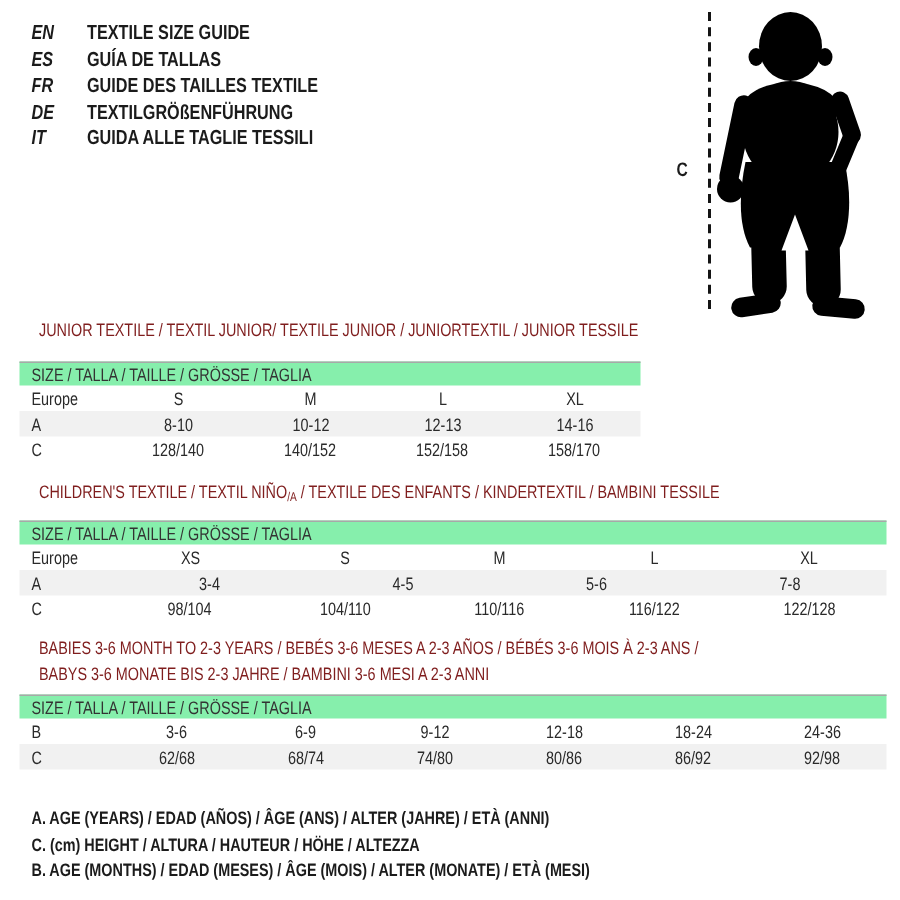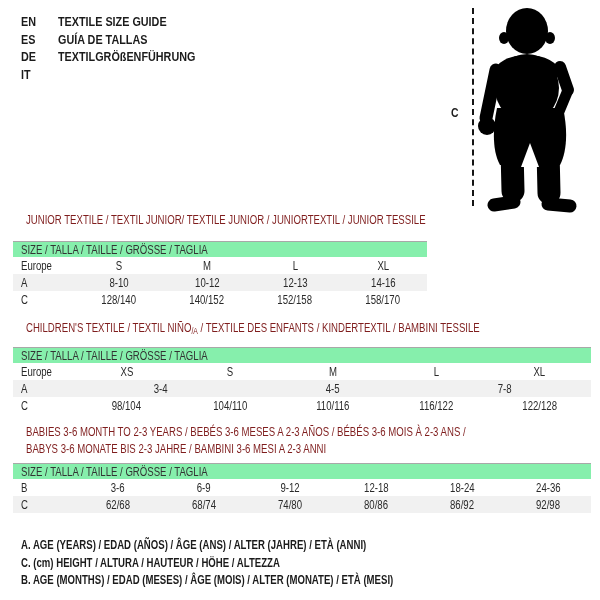--- a/index.html
+++ b/index.html
@@ -7,21 +7,21 @@
   #canvas {
     position:relative; width:600px; height:600px; background:#ffffff;
     font-family:"Liberation Sans","DejaVu Sans",sans-serif; color:#1b1b1b;
     overflow:hidden;
   }
   .cond { display:inline-block; transform:scaleX(0.8); transform-origin:0 50%; white-space:nowrap; }
 
   
   .lang-list { position:absolute; left:21px; top:13px; }
   .lang-row { display:flex; height:17.5px; align-items:center; font-weight:bold; font-size:13.5px; }
-  .lang-code { width:37px; }
+  .lang-code { width:37px;font-style:italic; }
 
   
   .dash-line { position:absolute; left:472px; top:8px; height:198px; width:0; border-left:2px dashed #141414; }
   .c-label { position:absolute; left:451px; top:105px; font-weight:bold; font-size:13px; }
   .figure-box { position:absolute; left:470px; top:0; width:130px; height:215px; }
 
   
   .tbl-title { position:absolute; left:26px; font-weight:normal; font-size:12px; color:#7f1d1d; line-height:17px; }
   .sub { font-size:8.5px; vertical-align:-2px; }
 
@@ -45,25 +45,30 @@
   <div class="lang-list">
     <div class="lang-row">
       <span class="lang-code"><span class="cond">EN</span></span>
       <span><span class="cond">TEXTILE SIZE GUIDE</span></span>
     </div>
     <div class="lang-row">
       <span class="lang-code"><span class="cond">ES</span></span>
       <span><span class="cond">GUÍA DE TALLAS</span></span>
     </div>
     <div class="lang-row">
+      <span class="lang-code"><span class="cond">FR</span></span>
+      <span><span class="cond">GUIDE DES TAILLES TEXTILE</span></span>
+    </div>
+    <div class="lang-row">
       <span class="lang-code"><span class="cond">DE</span></span>
       <span><span class="cond">TEXTILGRÖßENFÜHRUNG</span></span>
     </div>
     <div class="lang-row">
       <span class="lang-code"><span class="cond">IT</span></span>
+      <span><span class="cond">GUIDA ALLE TAGLIE TESSILI</span></span>
     </div>
   </div>
 
   <div class="dash-line"></div>
   <div class="c-label"><span class="cond">C</span></div>
   <div class="figure-box">
     <svg width="130" height="215" viewBox="0 0 130 215" xmlns="http://www.w3.org/2000/svg">
       <g fill="#000000" stroke="none">
         <ellipse cx="57" cy="31" rx="21" ry="23"></ellipse>
         <ellipse cx="34" cy="38" rx="5" ry="6"></ellipse>
@@ -131,20 +136,21 @@
       <span class="t-cell"><span class="cond">XS</span></span>
       <span class="t-cell"><span class="cond">S</span></span>
       <span class="t-cell"><span class="cond">M</span></span>
       <span class="t-cell"><span class="cond">L</span></span>
       <span class="t-cell"><span class="cond">XL</span></span>
     </div>
     <div class="t-row striped">
       <span class="t-label"><span class="cond">A</span></span>
       <span class="t-cell"><span class="cond">3-4</span></span>
       <span class="t-cell"><span class="cond">4-5</span></span>
+      <span class="t-cell"><span class="cond">5-6</span></span>
       <span class="t-cell"><span class="cond">7-8</span></span>
     </div>
     <div class="t-row">
       <span class="t-label"><span class="cond">C</span></span>
       <span class="t-cell"><span class="cond">98/104</span></span>
       <span class="t-cell"><span class="cond">104/110</span></span>
       <span class="t-cell"><span class="cond">110/116</span></span>
       <span class="t-cell"><span class="cond">116/122</span></span>
       <span class="t-cell"><span class="cond">122/128</span></span>
     </div>

